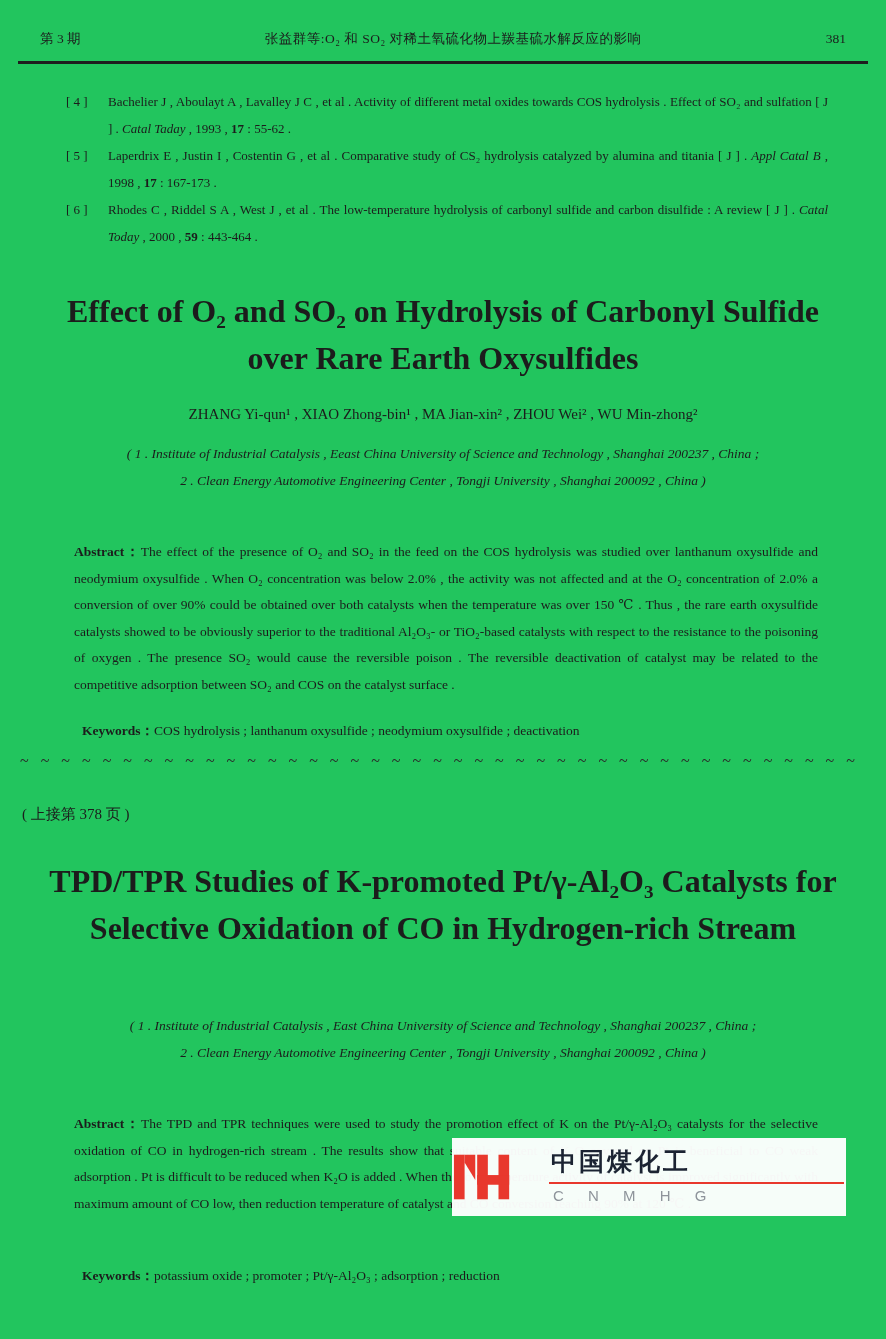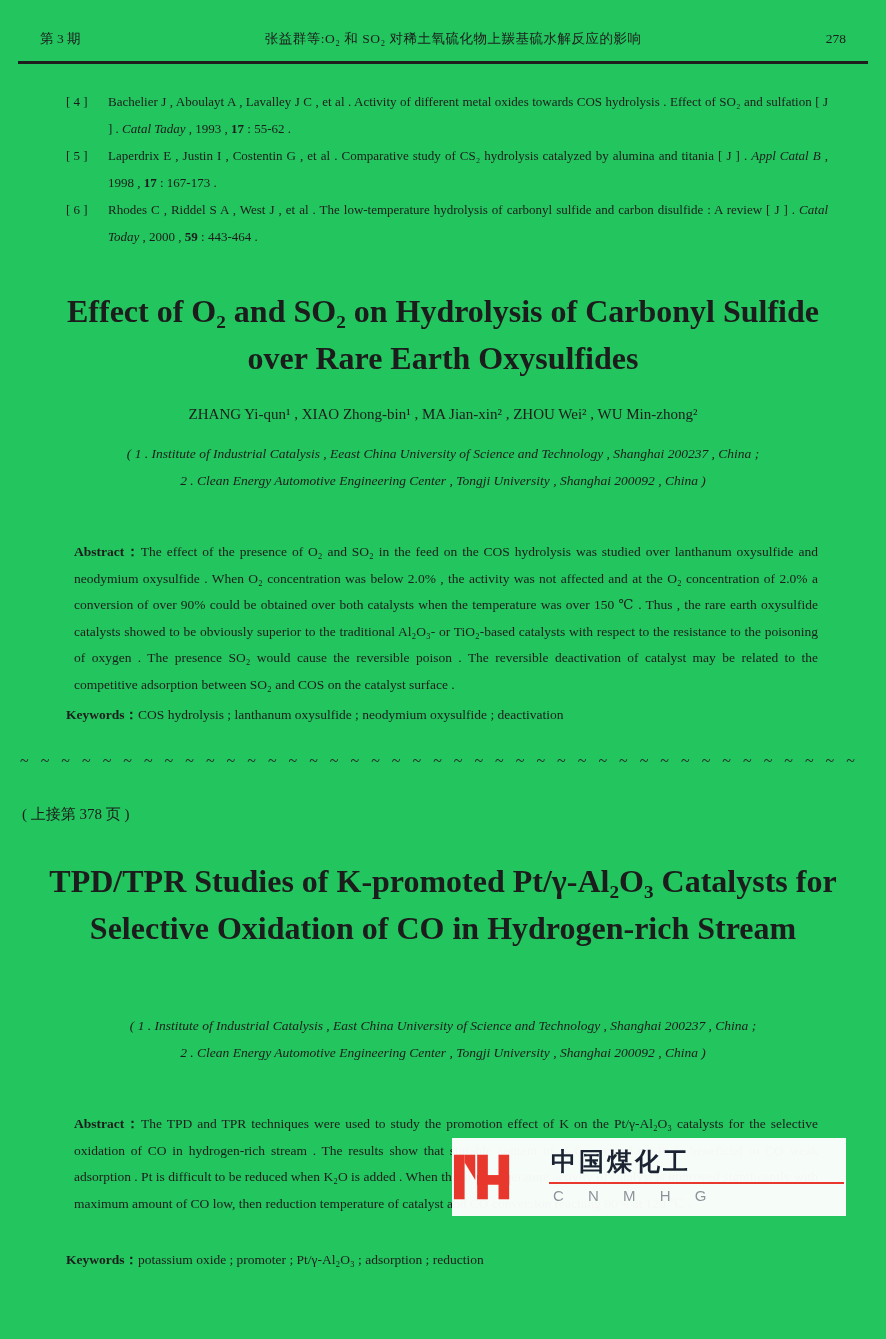--- a/index.html
+++ b/index.html
@@ -58,21 +58,21 @@
   #affil2a{top:1012px;}
   #affil2b{top:1039px;}
   .abstract{
     position:absolute;left:66px;right:60px;margin:8px;
     text-align:justify;font-size:13.5px;line-height:26.6px;
   }
   #abstract1{top:531px;}
   #abstract2{top:1103px;}
   .lead{font-weight:bold;}
   .keywords{
-    position:absolute;left:66px;right:60px;margin:0;
+    position:absolute;left:66px;right:60px;margin:16px;
     font-size:13.5px;line-height:26px;
   }
   #keywords1{top:702px;}
   #keywords2{top:1247px;}
   
   .tilde-divider{
     position:absolute;top:752px;left:20px;right:20px;
     white-space:nowrap;overflow:hidden;
     font-size:16px;letter-spacing:3px;word-spacing:2px;color:#2a2a2a;
   }
@@ -103,21 +103,21 @@
   }
 </style>
 </head>
 <body>
 
 <div class="page">
 
   <header class="running-head">
     <span>第 3 期</span>
     <span class="head-title">张益群等:O₂ 和 SO₂ 对稀土氧硫化物上羰基硫水解反应的影响</span>
-    <span>278</span>
+    <span>381</span>
   </header>
   <div class="head-rule"></div>
 
   <section class="references">
     <div class="ref">
       <span class="ref-label">[ 4 ]</span>
       <p class="ref-text"><span>Bachelier J , Aboulayt A , Lavalley J C , et al . Activity of different metal oxides towards COS hydrolysis . Effect of SO₂ and sulfation [ J ] . </span><i>Catal Taday</i><span> , 1993 , </span><b>17</b><span> : 55-62 .</span></p>
     </div>
     <div class="ref">
       <span class="ref-label">[ 5 ]</span>

